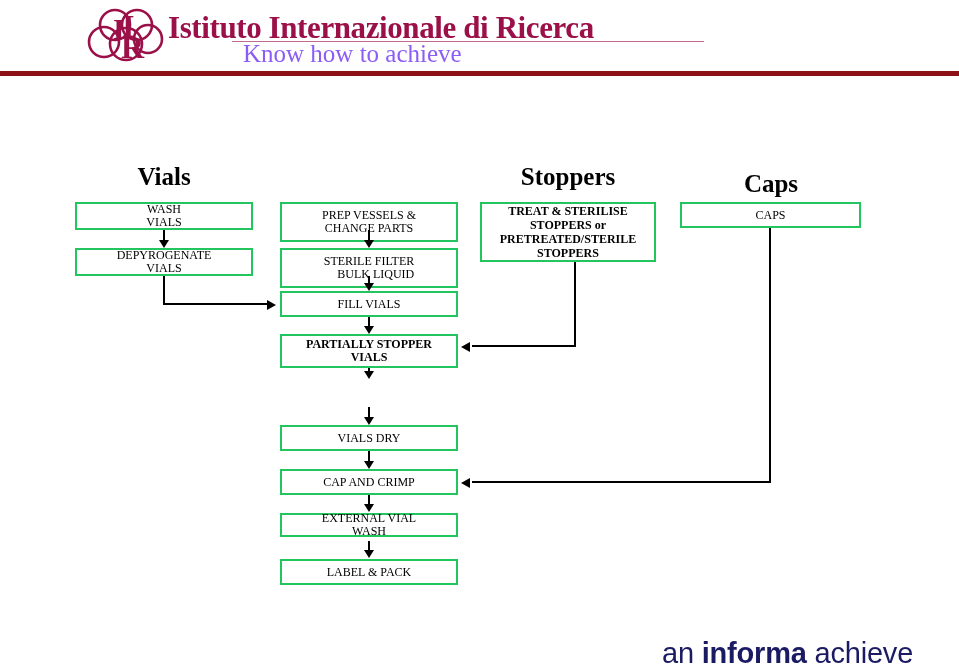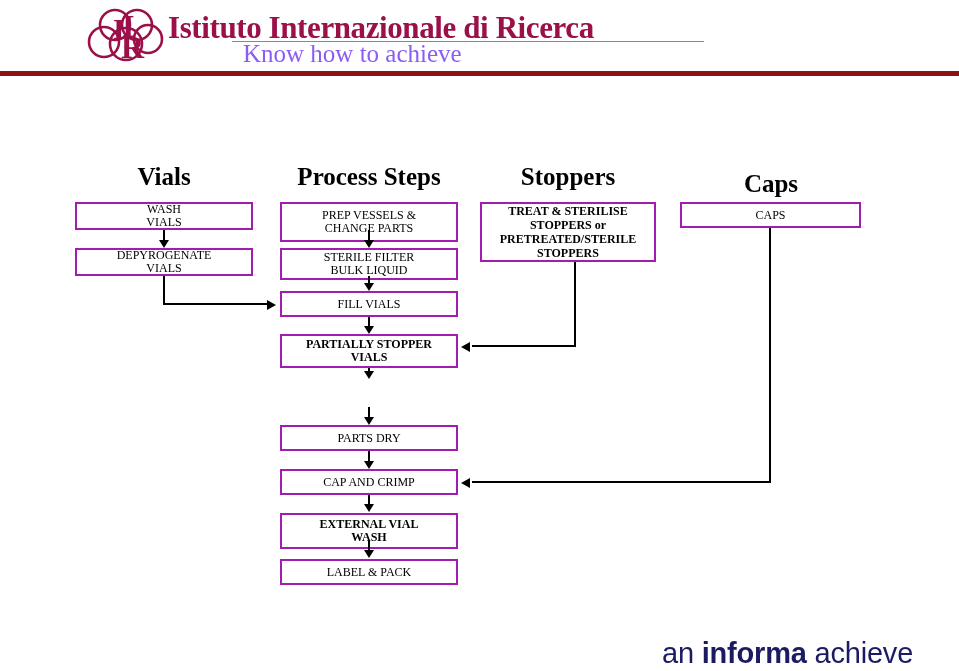--- a/index.html
+++ b/index.html
@@ -96,21 +96,21 @@
     font-size: 25px;
     color: #000000;
     text-align: center;
     white-space: nowrap;
   }
 
   
   .fbox {
     position: absolute;
     box-sizing: border-box;
-    border: 2px solid #a21caf;
+    border: 2px solid #22c55e;
     background: #ffffff;
     display: flex;
     align-items: center;
     justify-content: center;
     text-align: center;
     font-family: "Liberation Serif", serif;
     font-size: 12px;
     line-height: 13px;
     color: #000000;
     padding: 0 2px;
@@ -191,70 +191,69 @@
 
     <div class="tagline-rule"></div>
 
     <div class="brand-tagline">Know how to achieve</div>
 
     <div class="header-rule"></div>
   </div>
 
 
   <div class="col-head" style="left:75px; top:163px; width:178px;">Vials</div>
-  <div class="col-head" style="left:280px; top:163px; width:178px;">Process Steps</div>
   <div class="col-head" style="left:480px; top:163px; width:176px;">Stoppers</div>
   <div class="col-head" style="left:680px; top:170px; width:182px;">Caps</div>
 
   <div class="fbox" style="left:75px; top:202px; width:178px; height:28px;">WASH<br>VIALS</div>
 
   <div class="vline" style="left:163px; top:230px; height:12px;"></div>
   <div class="arrow-down" style="left:159px; top:240px;"></div>
 
   <div class="fbox" style="left:75px; top:248px; width:178px; height:28px;">DEPYROGENATE<br>VIALS</div>
 
   <div class="vline" style="left:163px; top:276px; height:29px;"></div>
   <div class="hline" style="left:163px; top:303px; width:104px;"></div>
   <div class="arrow-right" style="left:267px; top:300px;"></div>
 
   <div class="fbox" style="left:280px; top:202px; width:178px; height:40px;">PREP VESSELS &amp;<br>CHANGE PARTS</div>
 
   <div class="vline" style="left:368px; top:230px; height:12px;"></div>
   <div class="arrow-down" style="left:364px; top:240px;"></div>
 
-  <div class="fbox" style="left:280px; top:248px; width:178px; height:32px;">STERILE FILTER<br>BULK LIQUID</div>
+  <div class="fbox" style="left:280px; top:248px; width:178px; height:40px;text-align:right;">STERILE FILTER<br>BULK LIQUID</div>
 
   <div class="vline" style="left:368px; top:276px; height:8px;"></div>
   <div class="arrow-down" style="left:364px; top:283px;"></div>
 
   <div class="fbox" style="left:280px; top:291px; width:178px; height:26px;">FILL VIALS</div>
 
   <div class="vline" style="left:368px; top:317px; height:10px;"></div>
   <div class="arrow-down" style="left:364px; top:326px;"></div>
 
   <div class="fbox bold" style="left:280px; top:334px; width:178px; height:34px;">PARTIALLY STOPPER<br>VIALS</div>
 
   <div class="vline" style="left:368px; top:368px; height:5px;"></div>
   <div class="arrow-down" style="left:364px; top:371px;"></div>
 
 
   <div class="vline" style="left:368px; top:407px; height:12px;"></div>
   <div class="arrow-down" style="left:364px; top:417px;"></div>
 
-  <div class="fbox" style="left:280px; top:425px; width:178px; height:26px;">PARTS DRY</div>
+  <div class="fbox" style="left:280px; top:425px; width:178px; height:26px;">VIALS DRY</div>
 
   <div class="vline" style="left:368px; top:451px; height:12px;"></div>
   <div class="arrow-down" style="left:364px; top:461px;"></div>
 
   <div class="fbox" style="left:280px; top:469px; width:178px; height:26px;">CAP AND CRIMP</div>
 
   <div class="vline" style="left:368px; top:495px; height:11px;"></div>
   <div class="arrow-down" style="left:364px; top:504px;"></div>
 
-  <div class="fbox" style="left:280px; top:513px; width:178px; height:36px;font-weight:bold;">EXTERNAL VIAL<br>WASH</div>
+  <div class="fbox" style="left:280px; top:513px; width:178px; height:24px;">EXTERNAL VIAL<br>WASH</div>
 
   <div class="vline" style="left:368px; top:541px; height:11px;"></div>
   <div class="arrow-down" style="left:364px; top:550px;"></div>
 
   <div class="fbox" style="left:280px; top:559px; width:178px; height:26px;">LABEL &amp; PACK</div>
 
   <div class="fbox bold" style="left:480px; top:202px; width:176px; height:60px; line-height:14px;">TREAT &amp; STERILISE<br>STOPPERS or<br>PRETREATED/STERILE<br>STOPPERS</div>
 
   <div class="vline" style="left:574px; top:262px; height:85px;"></div>
   <div class="hline" style="left:472px; top:345px; width:104px;"></div>

